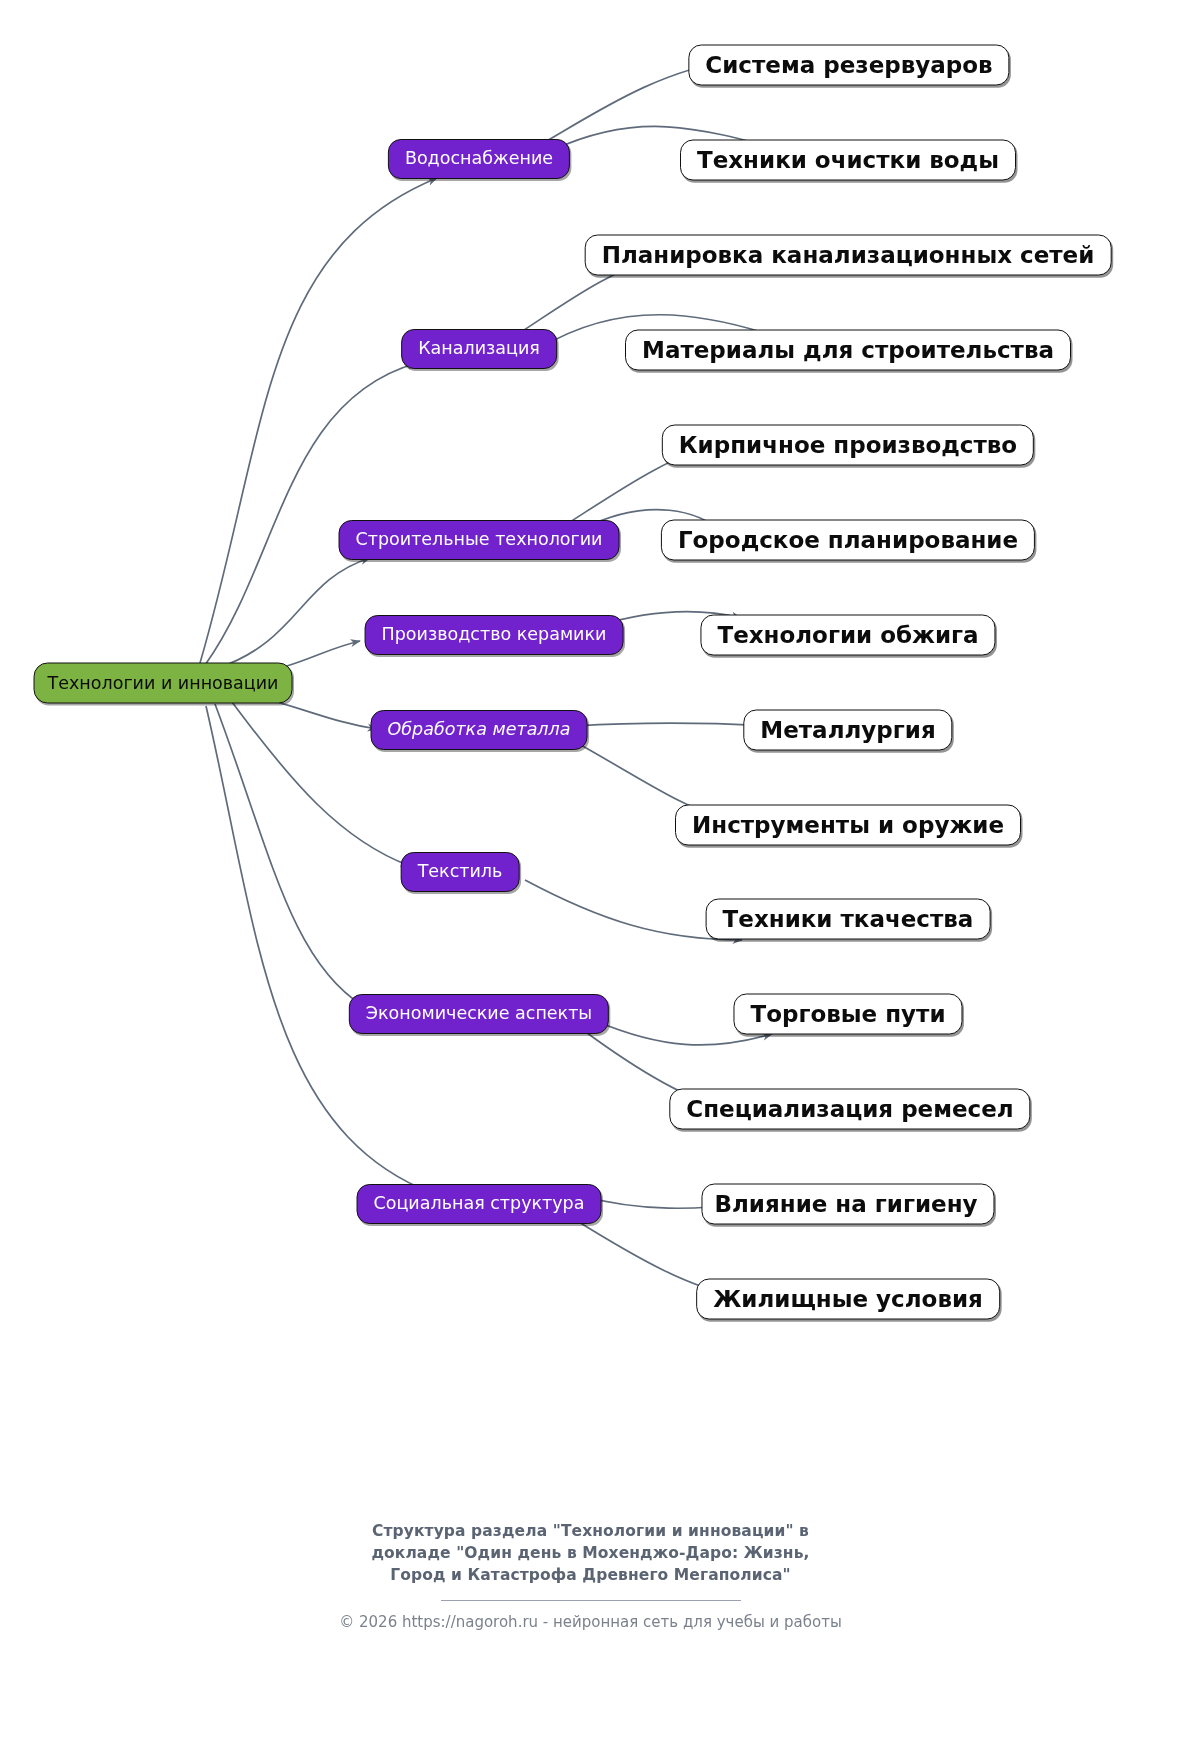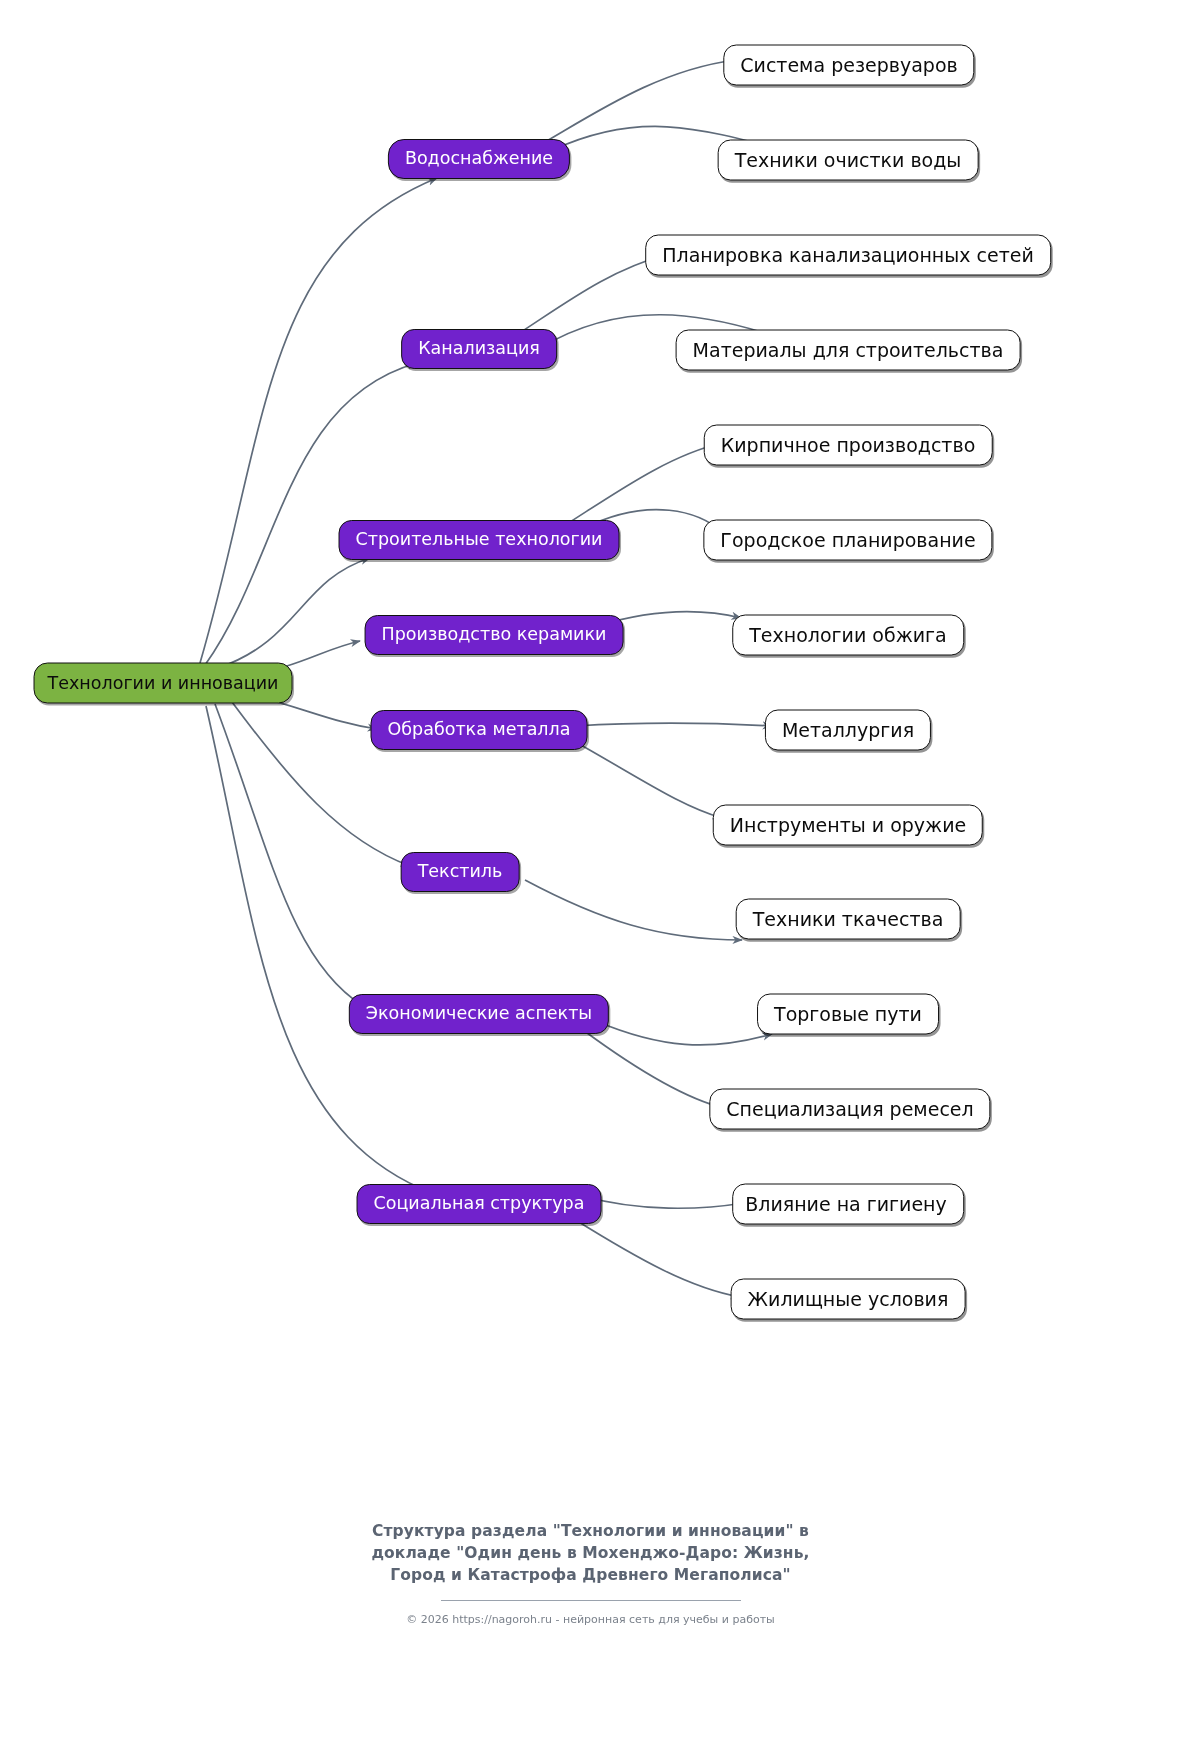--- a/index.html
+++ b/index.html
@@ -58,24 +58,25 @@
     padding: 0 16px;
     height: 40px;
     box-shadow: 1.5px 2px 0 rgba(0,0,0,0.35);
   }
 
   .node-leaf {
     background: #ffffff;
     border: 1.7px solid #101010;
     border-radius: 13px;
     color: #0c0c0c;
-    font-size: 19px;
+    font-size: 23px;
     padding: 0 16px;
     height: 41px;
     box-shadow: 1.5px 2.2px 0 rgba(0,0,0,0.42);
+    font-weight: bold;
   }
 
   #footer {
     position: absolute;
     left: 0;
     top: 1520px;
     width: 1181px;
     text-align: center;
   }
   #caption {
@@ -86,21 +87,21 @@
     letter-spacing: 0.1px;
   }
   #footer-rule {
     width: 300px;
     height: 0;
     margin: 14px auto 12px auto;
     border-top: 1.3px solid #9aa2ad;
   }
   #copyright {
     color: #7b828c;
-    font-size: 11px;
+    font-size: 15px;
     line-height: 1.3;
   }
 </style>
 </head>
 <body>
 
 <div id="mindmap-canvas">
 
   <svg id="edge-layer" viewBox="0 0 1181 1739">
     <defs>
@@ -140,21 +141,21 @@
 
       <path d="M 583 1196 C 640 1212 700 1210 744 1203"></path>
       <path d="M 574 1219 C 640 1260 690 1288 740 1297"></path>
     </g>
   </svg>
 
   <div class="node node-root" style="left:163px; top:683px;">
     <span>Технологии и инновации</span>
   </div>
 
-  <div class="node node-branch" style="left:479px; top:159px;border-radius:16px;">
+  <div class="node node-branch" style="left:479px; top:159px;">
     <span>Водоснабжение</span>
   </div>
   <div class="node node-leaf" style="left:849px; top:65px;">
     <span>Система резервуаров</span>
   </div>
   <div class="node node-leaf" style="left:848px; top:160px;">
     <span>Техники очистки воды</span>
   </div>
 
   <div class="node node-branch" style="left:479px; top:349px;">
@@ -177,21 +178,21 @@
     <span>Городское планирование</span>
   </div>
 
   <div class="node node-branch" style="left:479px; top:635px;margin-left:15px;">
     <span>Производство керамики</span>
   </div>
   <div class="node node-leaf" style="left:848px; top:635px;">
     <span>Технологии обжига</span>
   </div>
 
-  <div class="node node-branch" style="left:479px; top:730px;">
+  <div class="node node-branch" style="left:479px; top:730px;font-style:italic;">
     <span>Обработка металла</span>
   </div>
   <div class="node node-leaf" style="left:848px; top:730px;">
     <span>Металлургия</span>
   </div>
   <div class="node node-leaf" style="left:848px; top:825px;">
     <span>Инструменты и оружие</span>
   </div>
 
   <div class="node node-branch" style="left:460px; top:872px;justify-content:flex-end;">

